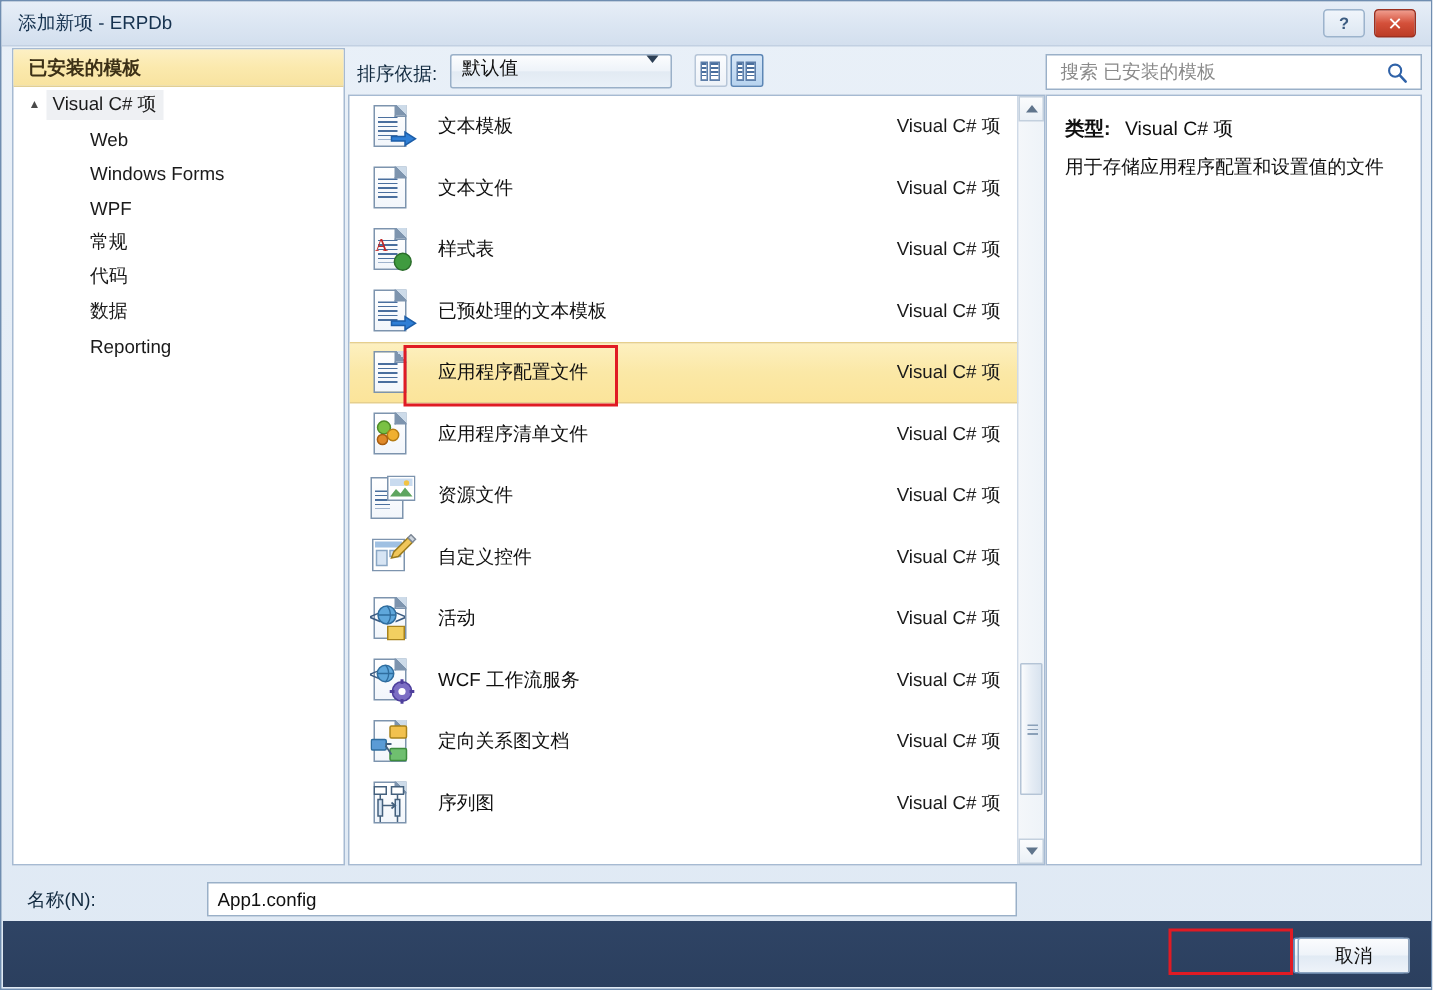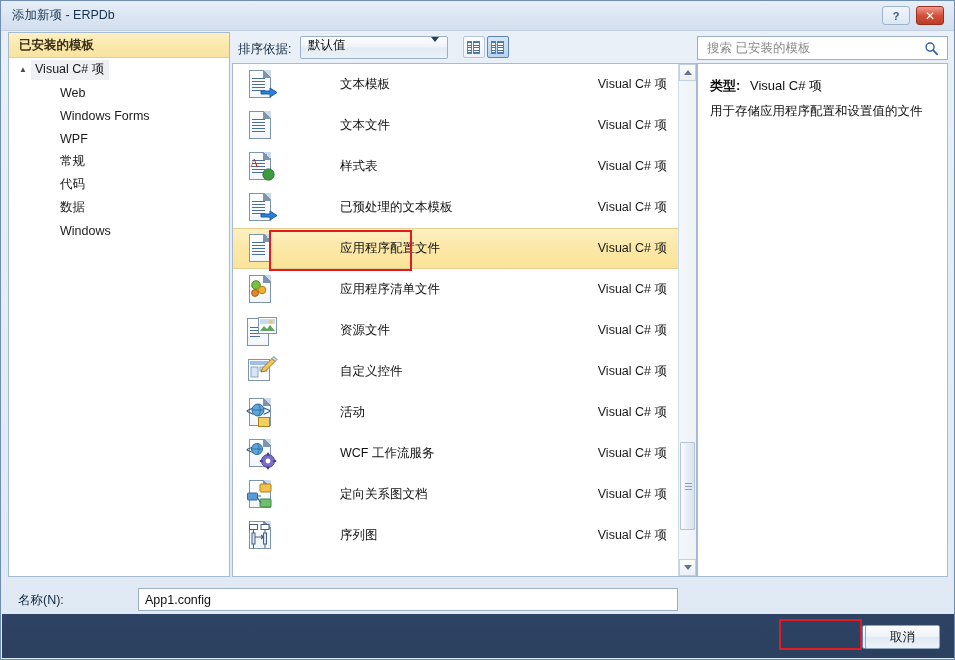--- a/index.html
+++ b/index.html
@@ -201,21 +201,20 @@
     left: 0; top: 0;
     width: 446px; height: 100%;
   }
   .row {
     position: relative;
     height: 41px;
     display: flex;
     align-items: center;
     box-sizing: border-box;
     cursor: default;
-    gap: 48px;
   }
   .row.selected {
     background: linear-gradient(180deg, #fdf0c0 0%, #fbe8a6 50%, #fbe49a 100%);
     border-top: 1px solid #e6cf8d;
     border-bottom: 1px solid #e6cf8d;
   }
   .row-icon {
     width: 32px; height: 32px;
     margin-left: 13px;
     flex: 0 0 auto;
@@ -442,21 +441,21 @@
       <div class="tree-child">
           <span>常规</span>
         </div>
       <div class="tree-child">
           <span>代码</span>
         </div>
       <div class="tree-child">
           <span>数据</span>
         </div>
       <div class="tree-child">
-          <span>Windows</span>
+          <span>Reporting</span>
         </div>
     </div>
   </div>
 
   <div class="sort-label">排序依据:</div>
   <div class="sort-select">
     <span class="val">默认值</span>
     <span class="chev"></span>
   </div>
   <div class="view-btn view-small">

